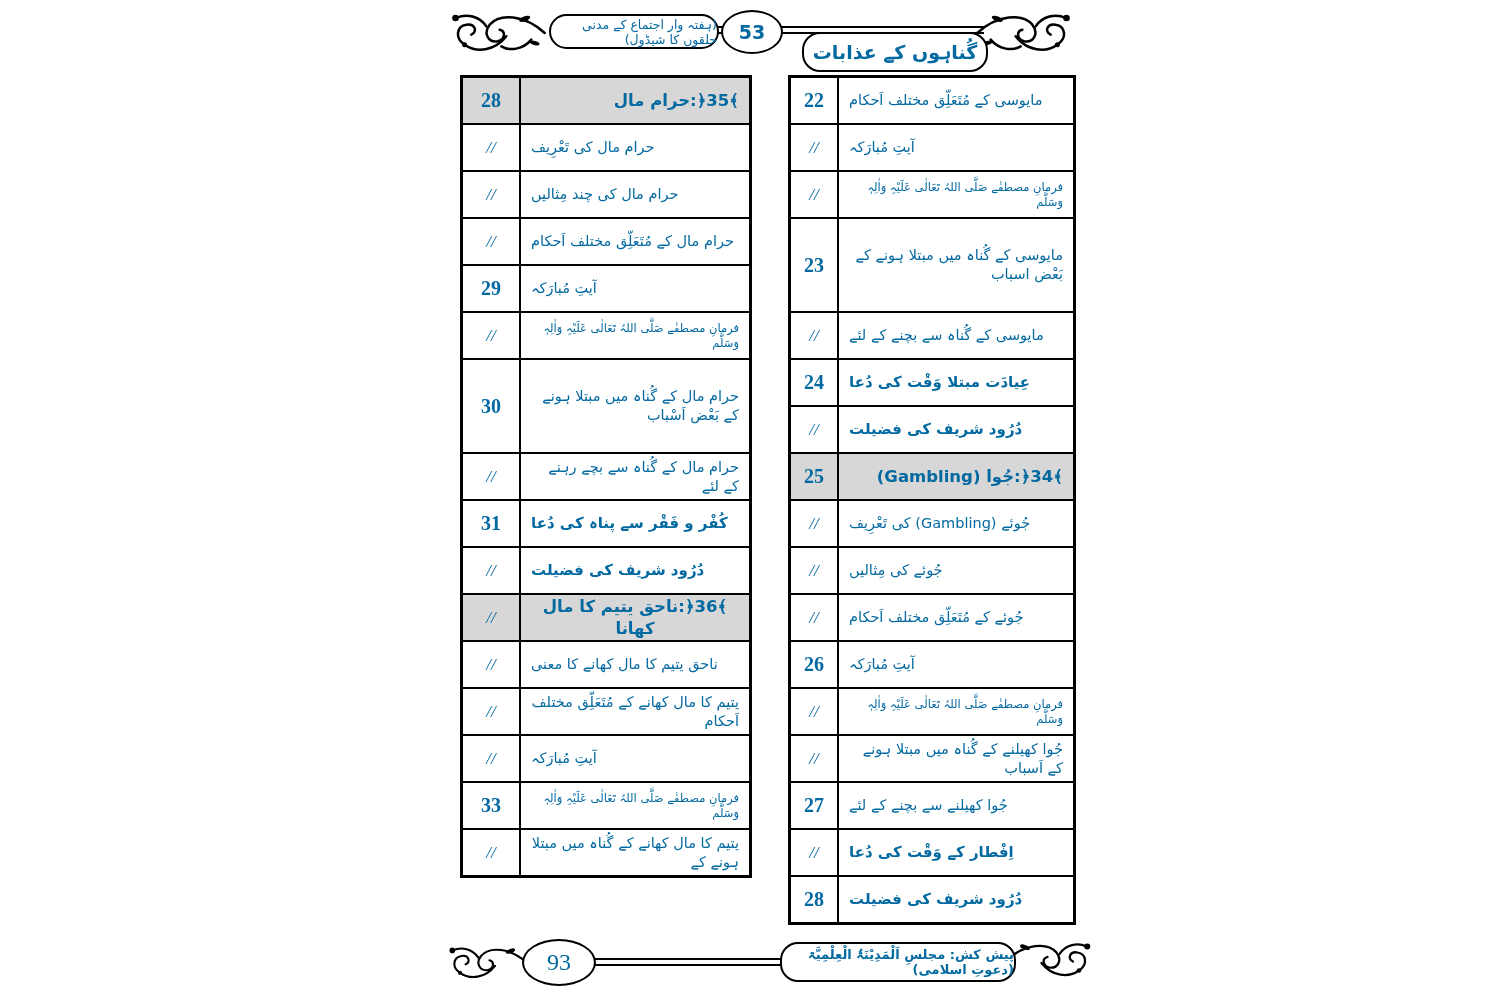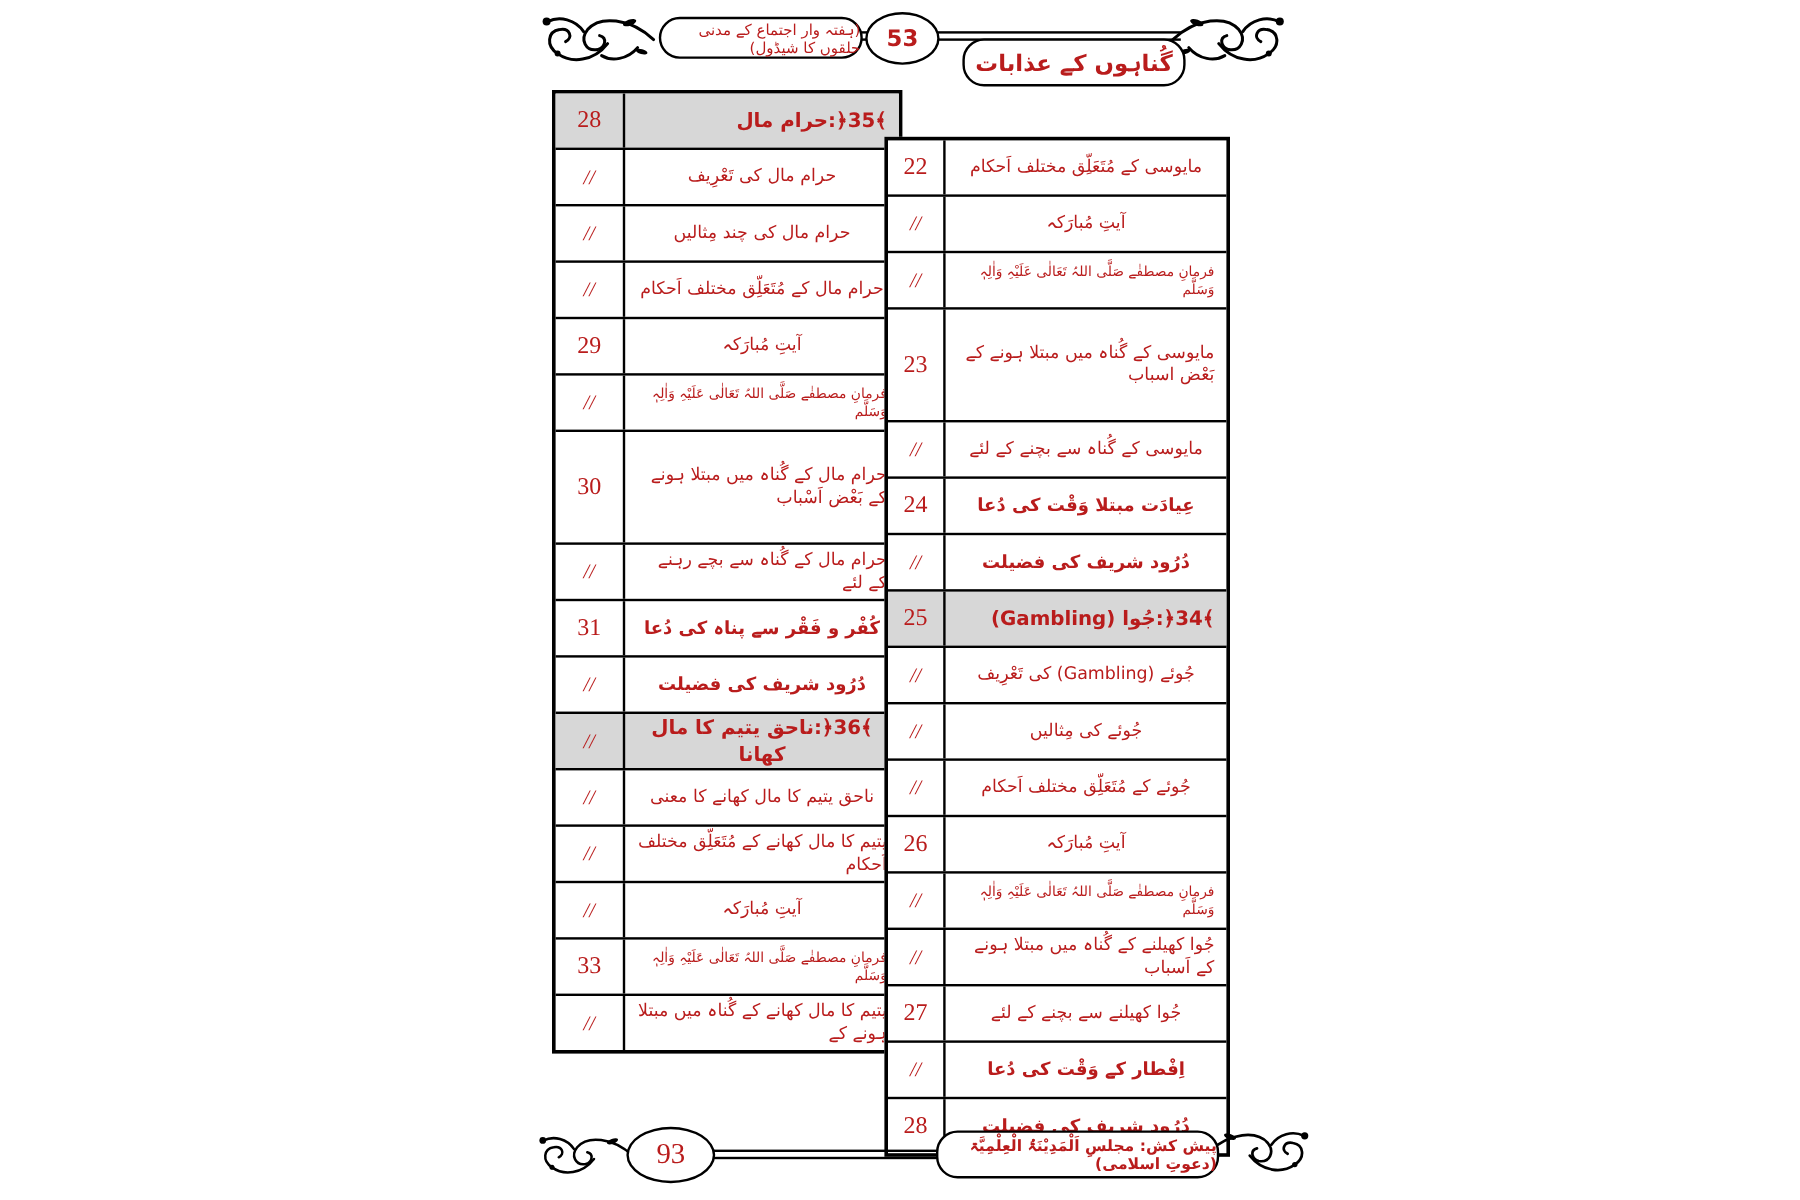--- a/index.html
+++ b/index.html
@@ -1,17 +1,17 @@
 <!DOCTYPE html>
 <html lang="ur"><head>
 <meta charset="utf-8">
 <style>
   html,body{margin:0;padding:0;background:#fff;}
   .page{position:relative;width:1500px;height:1000px;background:#fff;overflow:hidden;
-        font-family:"DejaVu Sans",sans-serif;color:#b91c1c;}
+        font-family:"DejaVu Sans",sans-serif;color:#0369a1;}
 
   
   .orn{position:absolute;}
   .orn svg{display:block;width:100%;height:100%;}
   .mirror{transform:scaleX(-1);}
 
   
   .dline{position:absolute;border-top:2.5px solid #000;border-bottom:2.5px solid #000;height:4px;z-index:0;}
   .pill{position:absolute;z-index:2;background:#fff;border:2px solid #000;border-radius:18px;
         display:flex;align-items:center;justify-content:center;direction:rtl;}
@@ -19,30 +19,30 @@
         display:flex;align-items:center;justify-content:center;}
   .hdr-title{font-size:19px;font-weight:bold;}
   .hdr-sub{font-size:12.5px;}
   .hdr-num{font-size:19px;font-weight:bold;}
   .ftr-num{font-family:"Liberation Serif",serif;font-size:24px;}
   .ftr-pub{font-size:13px;font-weight:bold;}
 
   
   .toc-table{position:absolute;top:75px;border:3px solid #000;background:#fff;box-sizing:border-box;}
   .toc-left{left:460px;width:292px;}
-  .toc-right{left:737px;width:288px;margin-top:39px;}
+  .toc-right{left:788px;width:288px;}
   .trow{display:flex;height:45px;border-top:2px solid #000;box-sizing:content-box;}
   .trow:first-child{border-top:none;}
   .trow.tall{height:92px;}
   .num{display:flex;align-items:center;justify-content:center;border-right:2px solid #000;
-       font-family:"Liberation Serif",serif;font-weight:normal;font-size:20px;flex:0 0 auto;}
+       font-family:"Liberation Serif",serif;font-weight:bold;font-size:20px;flex:0 0 auto;}
   .toc-left .num{width:56px;}
   .toc-right .num{width:46px;}
   .num.ditto{font-style:italic;font-weight:normal;font-size:17px;}
-  .txt{flex:1 1 auto;direction:rtl;display:flex;align-items:center;justify-content:center;
+  .txt{flex:1 1 auto;direction:rtl;display:flex;align-items:center;justify-content:flex-end;
        padding:0 10px;font-size:14.5px;line-height:1.3;text-align:right;overflow:hidden;}
   .trow.small .txt{font-size:11.5px;}
   .trow.boldrow .txt{font-weight:bold;font-size:15px;}
   .trow.section{background:#d7d7d7;}
   .trow.section .txt{justify-content:flex-start;text-align:center;font-weight:bold;font-size:16.5px;}
 </style>
 </head>
 <body>
 
 <div class="page">

